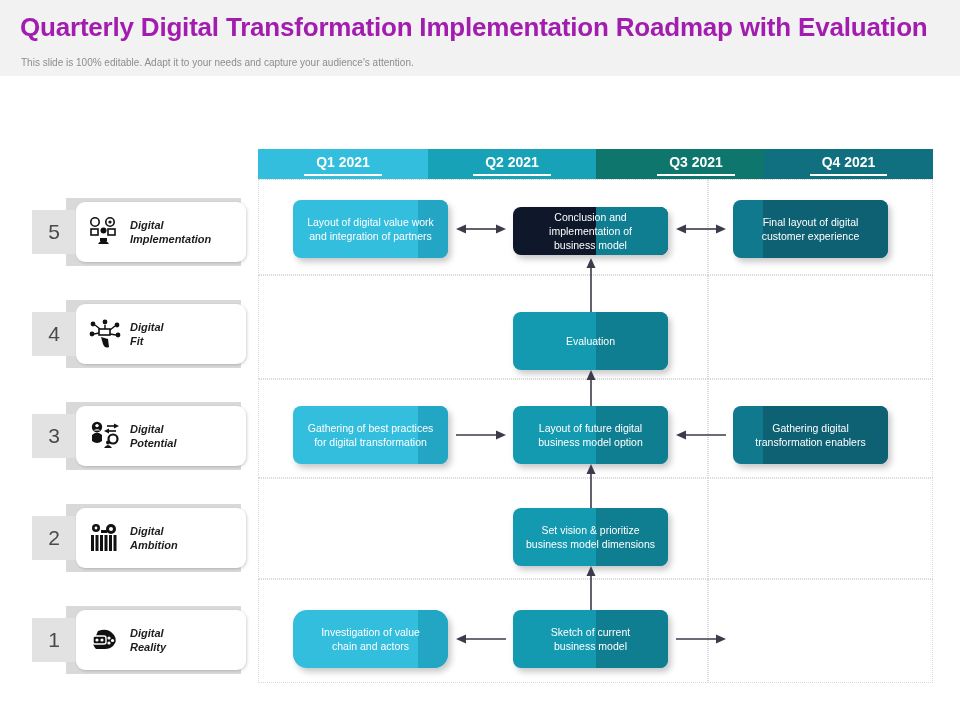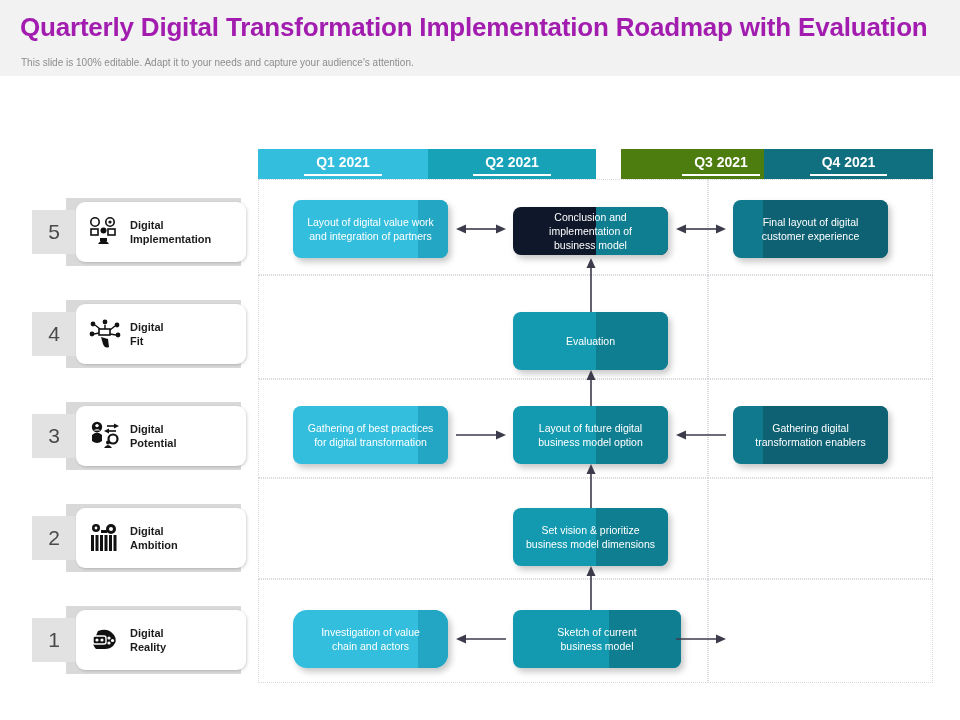--- a/index.html
+++ b/index.html
@@ -87,21 +87,21 @@
     position:absolute;left:44px;top:4px;width:170px;height:60px;
     background:#ffffff;border-radius:9px;
     box-shadow:1px 1px 3px rgba(0,0,0,0.18);
     display:flex;align-items:center;
   }
   .stage-icon{
     width:42px;margin-left:8px;flex:0 0 42px;
     display:flex;align-items:center;justify-content:center;
   }
   .stage-label{
-    font-size:11px;font-weight:700;color:#1c1c1c;
+    font-size:11px;font-weight:700;font-style:italic;color:#1c1c1c;
     line-height:1.3;white-space:pre-line;margin-left:4px;
   }
 </style>
 </head>
 <body>
 
 <div class="slide-header">
   <div class="slide-title">Quarterly Digital Transformation Implementation Roadmap with Evaluation</div>
   <div class="slide-subtitle">This slide is 100% editable. Adapt it to your needs and capture your audience's attention.</div>
 </div>
@@ -119,21 +119,21 @@
   <div class="cell" style="left:258px;top:503px;width:450px;height:104px;"></div>
   <div class="cell" style="left:708px;top:503px;width:225px;height:104px;"></div>
 
   <div class="qbar">
     <div class="qseg" style="left:0px;width:170px;background:#34bedd;">
       <span class="qlabel">Q1 2021</span>
     </div>
     <div class="qseg" style="left:170px;width:168px;background:#17a2b8;">
       <span class="qlabel">Q2 2021</span>
     </div>
-    <div class="qseg" style="left:338px;width:200px;background:#4d7c0f;margin-left:25px;">
+    <div class="qseg" style="left:338px;width:200px;background:#0f766e;">
       <span class="qlabel">Q3 2021</span>
     </div>
     <div class="qseg" style="left:506px;width:169px;background:#10707f;">
       <span class="qlabel">Q4 2021</span>
     </div>
   </div>
 
   <div class="pbox" style="left:293px;top:124px;width:155px;height:58px;background:#33bede;">
     <div class="dark-strip" style="width:30px;background:#22a6c4;"></div>
     <div class="ptext">Layout of digital value work
@@ -246,21 +246,21 @@
 chain and actors</div>
   </div>
 
   <div class="arrow" style="left:456px;top:556px;width:50px;height:14px;">
     <svg width="50" height="14" viewBox="0 0 50 14">
       <line x1="50" y1="7" x2="9" y2="7" stroke="#3b3b4b" stroke-width="1.6"></line>
       <polygon points="0,7 10,2.5 10,11.5" fill="#3b3b4b"></polygon>
     </svg>
   </div>
 
-  <div class="pbox" style="left:513px;top:534px;width:155px;height:58px;background:#139ab0;padding-left:13px;">
+  <div class="pbox" style="left:513px;top:534px;width:155px;height:58px;background:#139ab0;">
     <div class="dark-strip" style="width:72px;background:#0f7e91;"></div>
     <div class="ptext">Sketch of current
 business model</div>
   </div>
 
   <div class="arrow" style="left:676px;top:556px;width:50px;height:14px;">
     <svg width="50" height="14" viewBox="0 0 50 14">
       <line x1="0" y1="7" x2="41" y2="7" stroke="#3b3b4b" stroke-width="1.6"></line>
       <polygon points="50,7 40,2.5 40,11.5" fill="#3b3b4b"></polygon>
     </svg>

